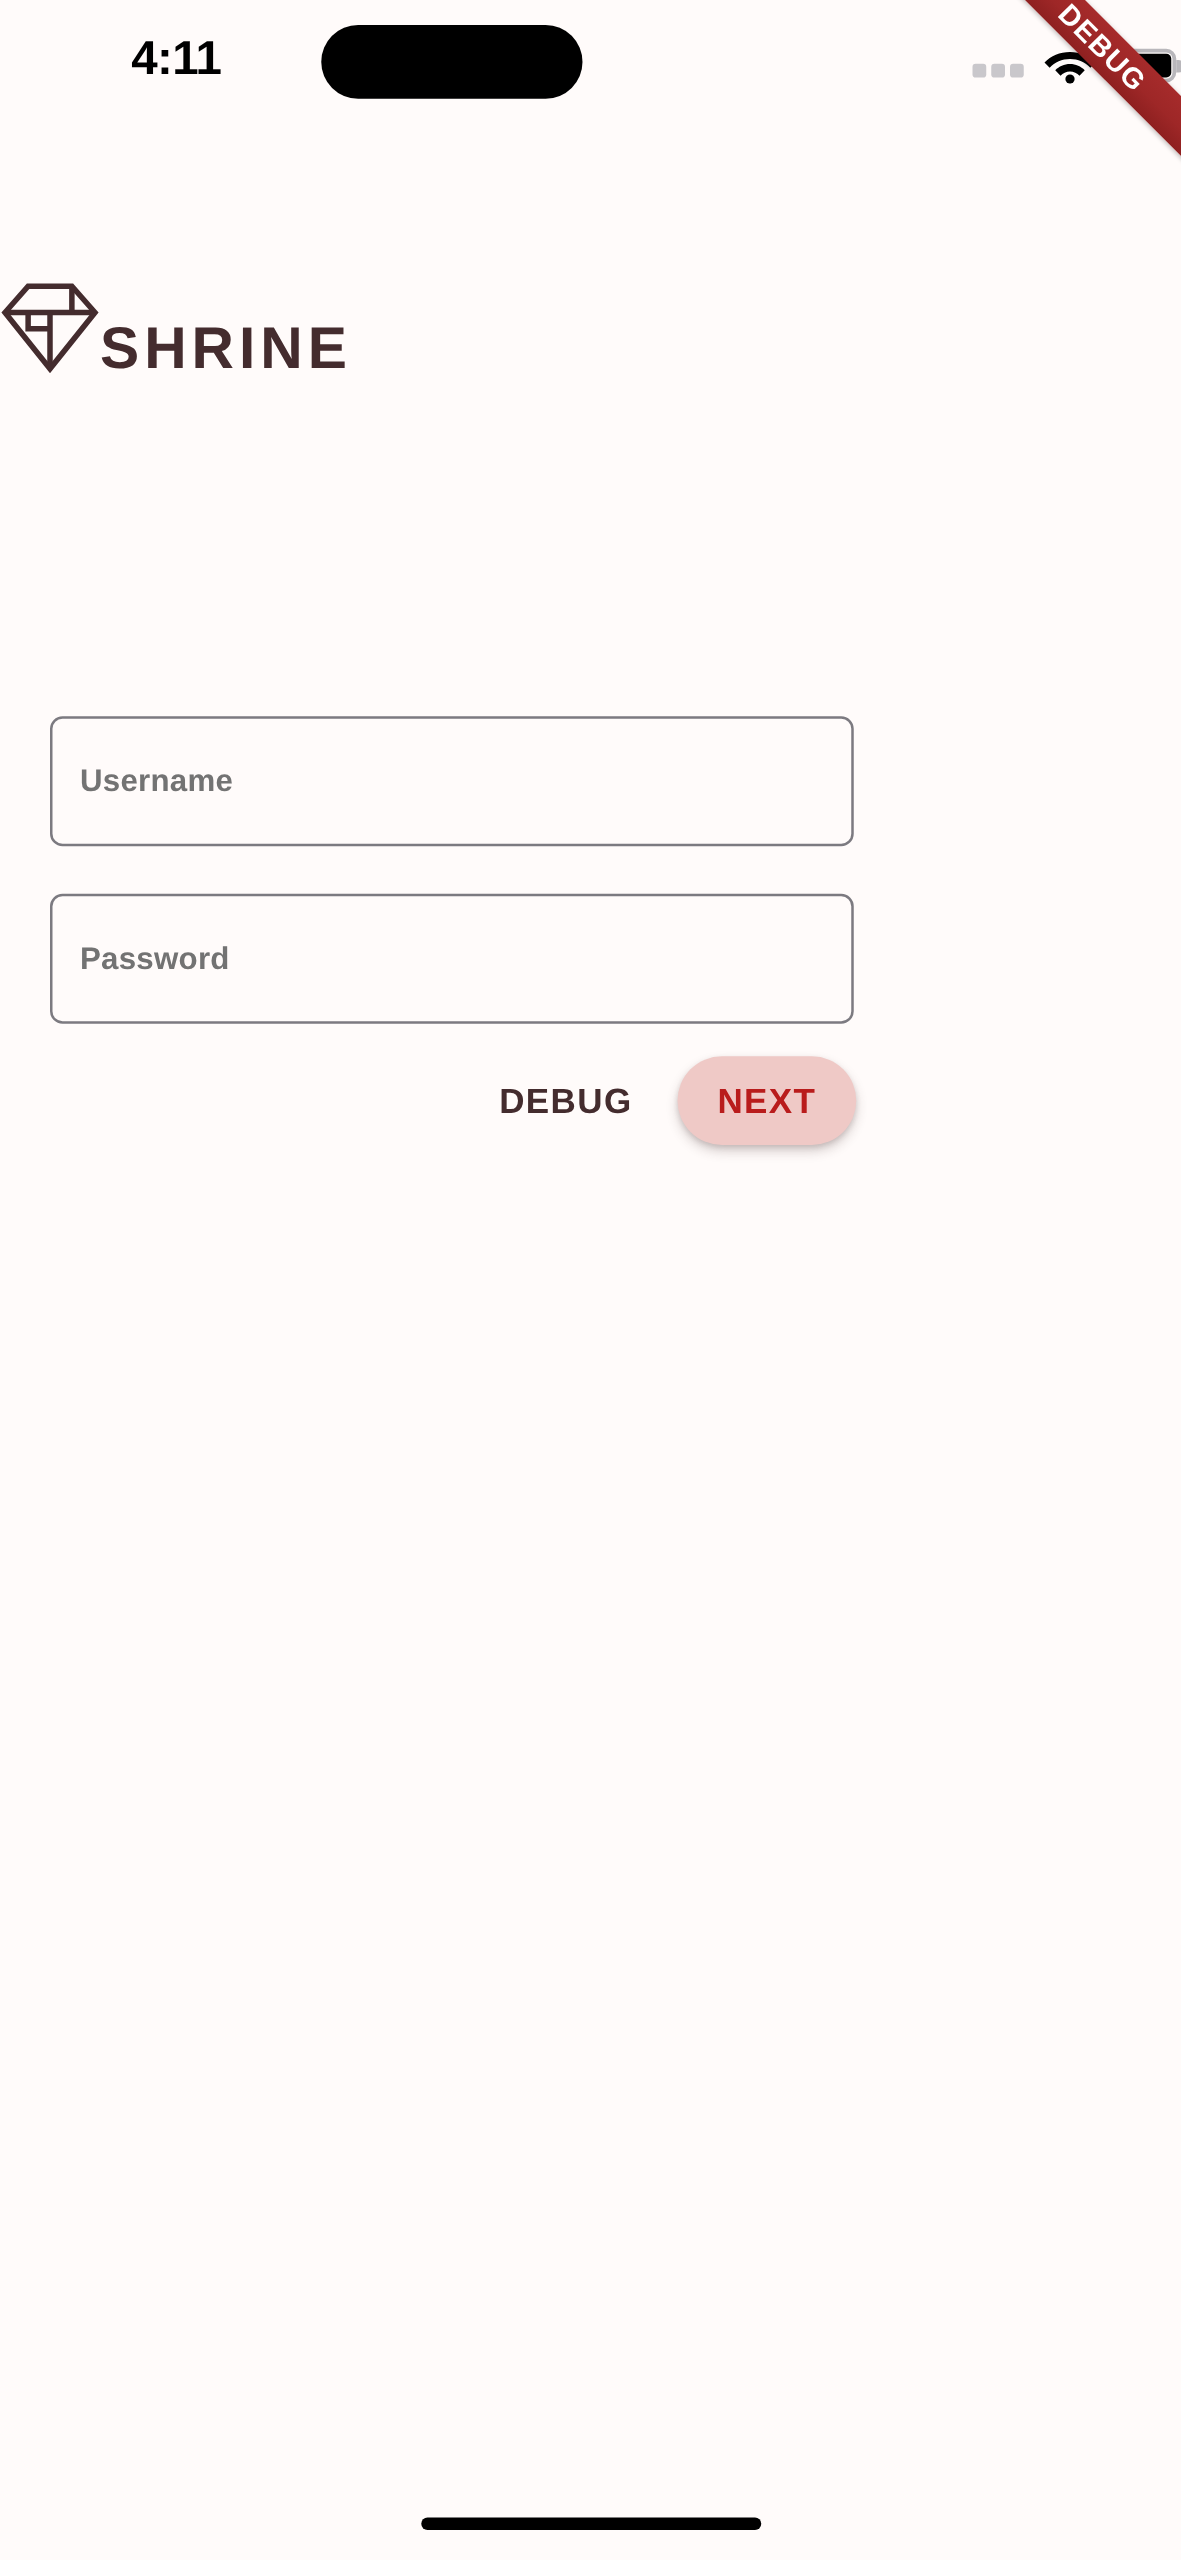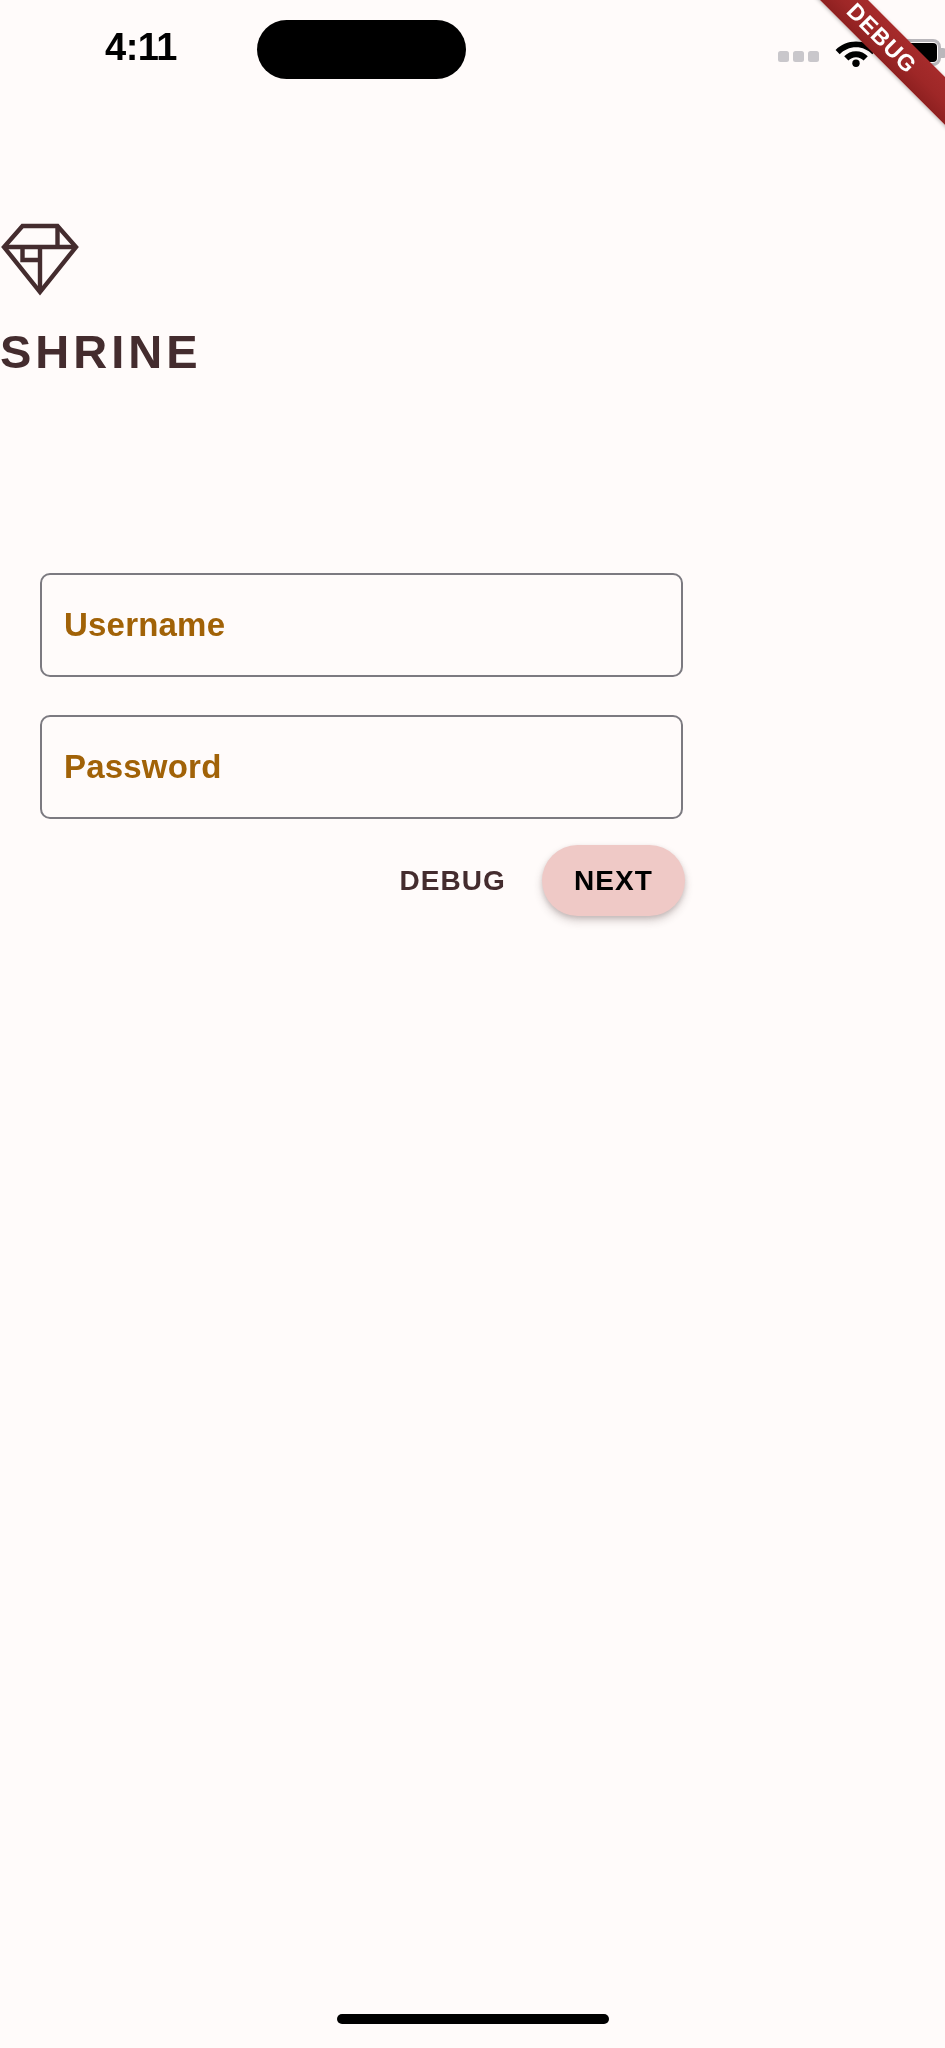--- a/index.html
+++ b/index.html
@@ -129,22 +129,22 @@
     font-family: "Liberation Sans", sans-serif;
   }
 
   
   #brand {
     position: absolute;
     top: 222px;
     left: 0;
     width: 758px;
     display: flex;
-    flex-direction: column;
-    align-items: flex-start;
+    flex-direction: row;
+    align-items: center;
   }
 
   #logo-icon { width: 80px; height: 74px; display: block; }
 
   #app-title {
     margin-top: 32px;
     font-size: 47px;
     font-weight: 700;
     color: #442C2E;
     letter-spacing: 4px;
@@ -167,23 +167,23 @@
     border: 2px solid #7C7A80;
     border-radius: 10px;
     background: transparent;
     display: flex;
     align-items: center;
     padding-left: 22px;
   }
   .text-field + .text-field { margin-top: 38px; }
 
   .text-field .field-label {
-    font-size: 33px;
-    font-weight: 700;
-    color: #a16207;
+    font-size: 25px;
+    font-weight: 700;
+    color: #737373;
     font-family: "Liberation Sans", sans-serif;
     letter-spacing: 0.2px;
   }
 
   #form-actions {
     margin-top: 26px;
     width: 645px;
     display: flex;
     align-items: center;
     justify-content: flex-end;
@@ -203,21 +203,21 @@
   }
 
   #next-button {
     background: #EFC9C6;
     border: none;
     border-radius: 46px;
     width: 143px;
     height: 71px;
     font-size: 28px;
     font-weight: 700;
-    color: #000000;
+    color: #b91c1c;
     letter-spacing: 1.1px;
     font-family: "Liberation Sans", sans-serif;
     cursor: pointer;
     box-shadow: 0 5px 9px rgba(68,44,46,0.22), 0 2px 4px rgba(68,44,46,0.14);
   }
 
   
   #home-indicator {
     position: absolute;
     bottom: 24px;

